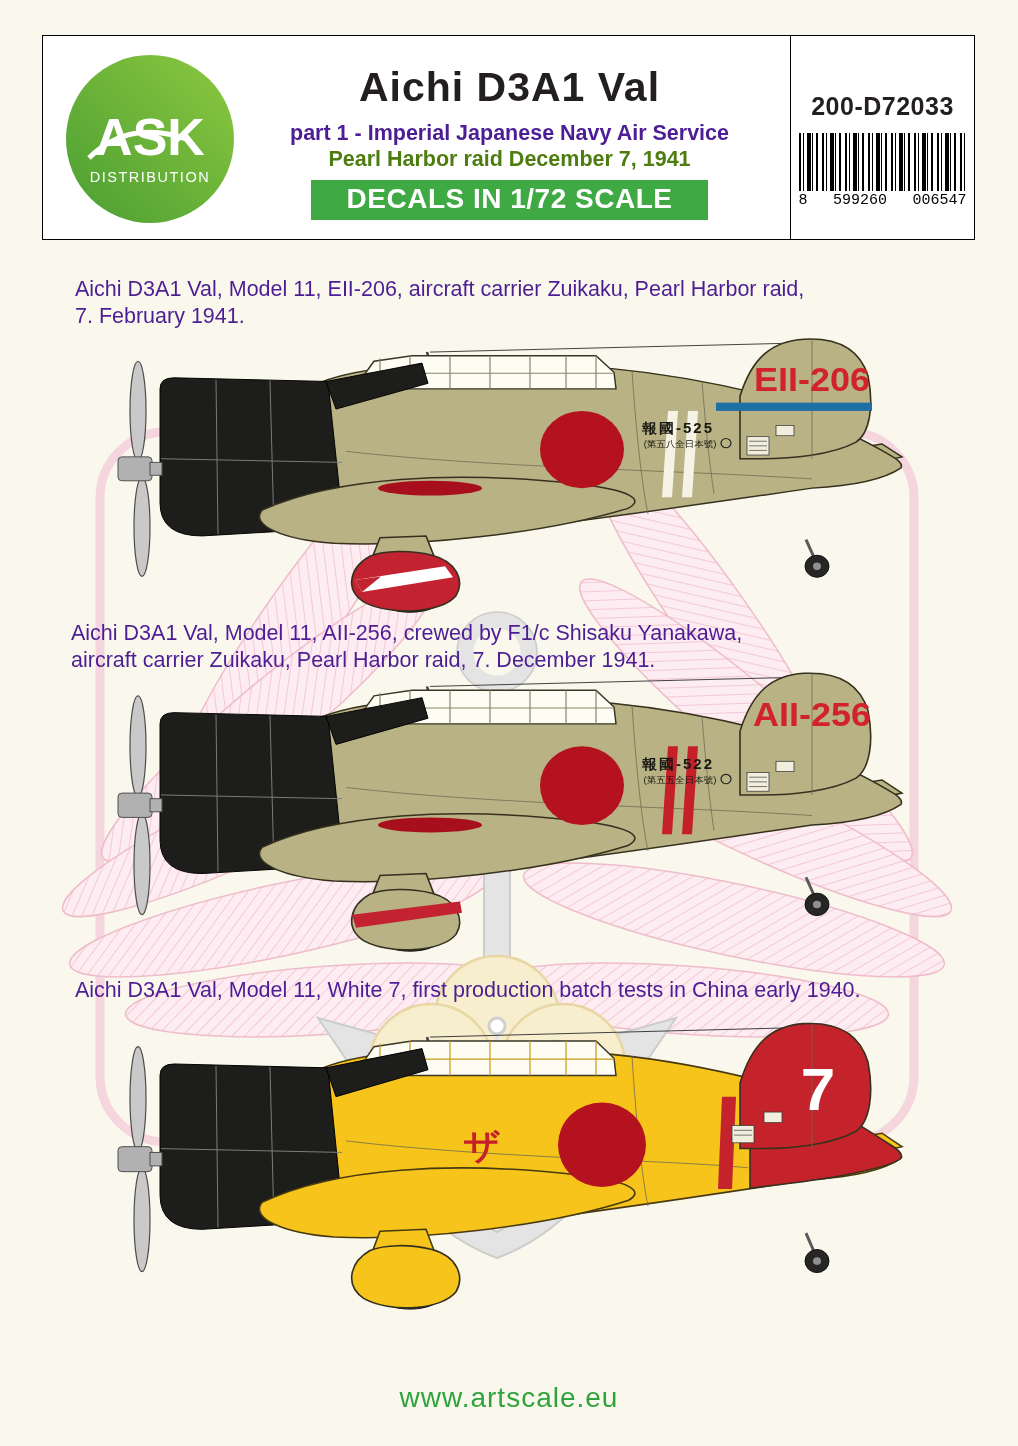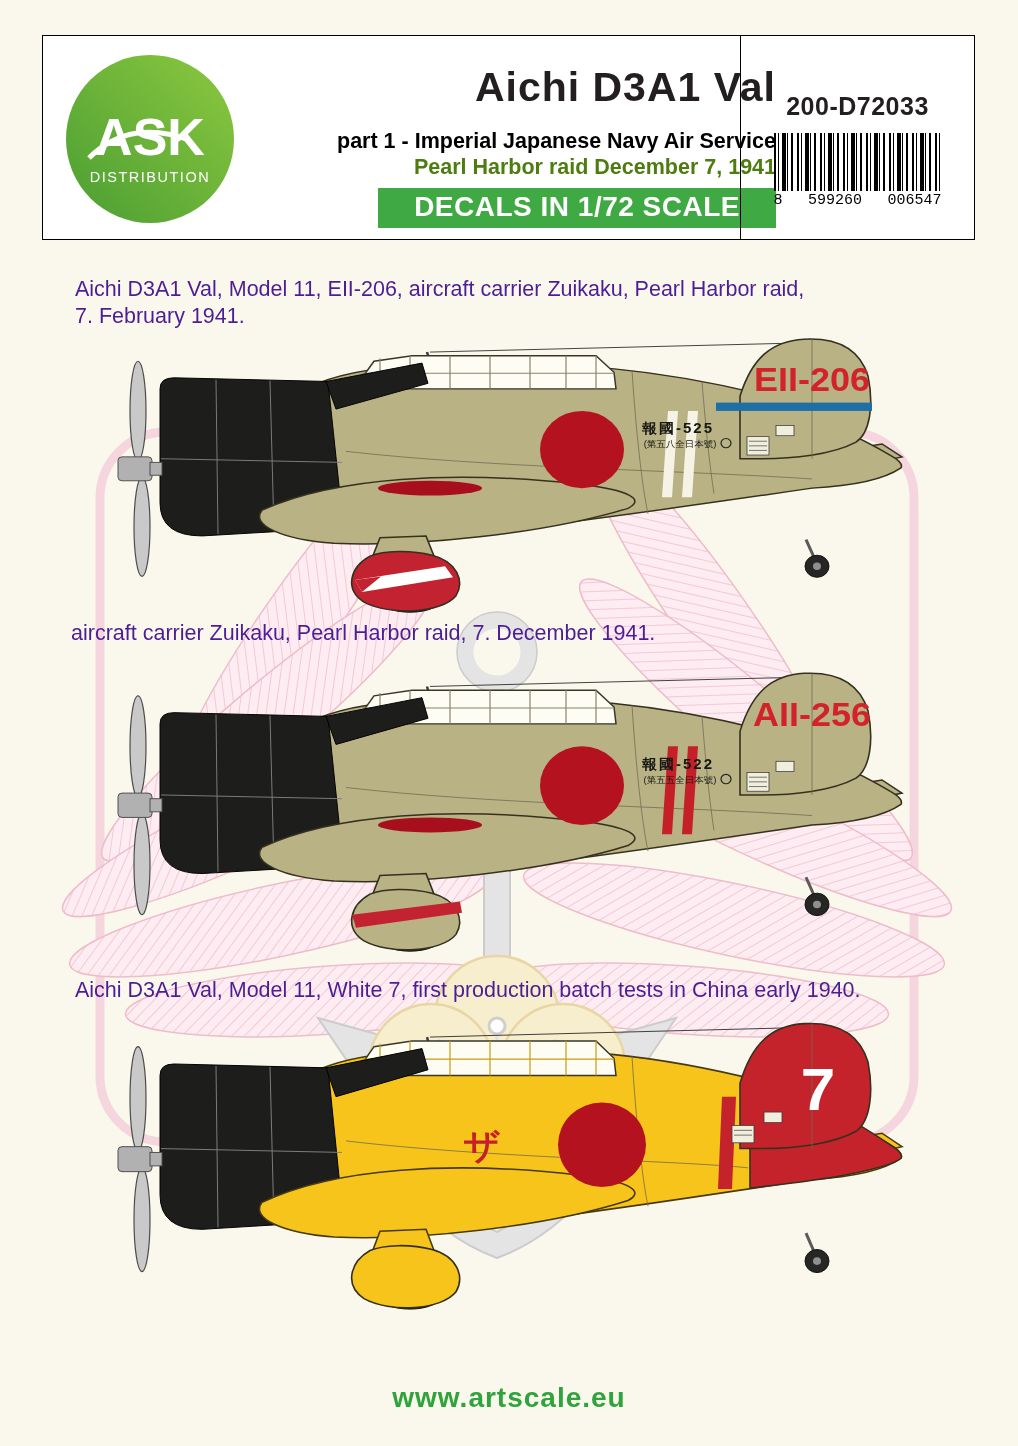--- a/index.html
+++ b/index.html
@@ -6,27 +6,27 @@
   html,body { width:1018px; height:1446px; }
   body { position:relative; background:#faf8ec; font-family:"Liberation Sans",sans-serif; overflow:hidden; }
 
   
   .watermark { position:absolute; left:0; top:0; width:1018px; height:1446px; z-index:0; }
 
   
   .header-box { position:absolute; left:42px; top:35px; width:933px; height:205px;
                 background:#ffffff; border:1.6px solid #000; z-index:2; }
   .logo-wrap { position:absolute; left:22px; top:18px; width:170px; height:170px; }
-  .title-block { position:absolute; left:200px; top:0; width:533px; height:100%; text-align:right; }
+  .title-block { position:absolute; left:200px; top:0; width:533px; height:100%; text-align:center; }
   .main-title { margin-top:28px; font-size:41px; font-weight:bold; color:#231f20; letter-spacing:1px; }
-  .sub1 { font-size:21.5px; font-weight:bold; color:#000000; margin-top:18px; }
+  .sub1 { font-size:21.5px; font-weight:bold; color:#4c1d95; margin-top:10px; }
   .sub2 { font-size:21.5px; font-weight:bold; color:#4d7c0f; margin-top:1px; }
   .banner { display:inline-block; background:#3faa44; color:#fff; font-size:28px; font-weight:bold;
             padding:3px 36px 5px; margin-top:8px; letter-spacing:0.5px; }
-  .right-col { position:absolute; right:0; top:0; width:234px; height:100%;
+  .right-col { position:absolute; right:0; top:0; width:184px; height:100%;
                border-left:1.6px solid #000; display:flex; flex-direction:column; align-items:center; }
   .product-code { margin-top:56px; font-size:25px; font-weight:bold; color:#231f20; letter-spacing:0.5px; }
   .barcode-bars { margin-top:12px; width:168px; height:58px;
       background:repeating-linear-gradient(90deg,
         #000 0 2px,#fff 2px 4px,#000 4px 5px,#fff 5px 8px,#000 8px 12px,#fff 12px 13px,
         #000 13px 14px,#fff 14px 17px,#000 17px 19px,#fff 19px 23px); }
   .barcode-digits { width:168px; display:flex; justify-content:space-between; font-size:15px;
                     color:#000; margin-top:1px; font-family:"Liberation Mono",monospace; }
 
   
@@ -77,21 +77,21 @@
             font-family:"Liberation Sans",sans-serif; }
   .kata { fill:#c5202a; font-size:36px; font-weight:bold; text-anchor:middle; }
   .insc { fill:#181812; font-size:15px; text-anchor:middle; letter-spacing:2px; font-weight:bold; }
   .insc-sub { fill:#181812; font-size:9.5px; text-anchor:middle; }
   .ring { fill:none; stroke:#222; stroke-width:1.2; }
   .stencil { fill:#f1eedd; stroke:#3a3a3a; stroke-width:0.8; }
   .stencil-line { stroke:#3a3a3a; stroke-width:0.7; }
 
   
   .footer { position:absolute; left:0; top:1382px; width:100%; text-align:center;
-            font-size:28px; font-weight:bold; color:#2fa33c; letter-spacing:1px; z-index:2; }
+            font-size:28px; font-weight:normal; color:#2fa33c; letter-spacing:1px; z-index:2; }
 </style>
 </head>
 <body>
 
 <svg class="watermark" viewBox="0 0 1018 1446">
   <defs>
     <pattern id="hatch" width="9" height="9" patternUnits="userSpaceOnUse" patternTransform="rotate(48)">
       <rect width="9" height="9" fill="#fdecf1"></rect>
       <line x1="0" y1="0" x2="0" y2="9" stroke="#f3c9d5" stroke-width="2"></line>
     </pattern>
@@ -170,20 +170,21 @@
       <span>006547</span>
     </div>
   </div>
 </div>
 
 <div class="caption caption-1">
   <div>Aichi D3A1 Val, Model 11, EII-206, aircraft carrier Zuikaku, Pearl Harbor raid,</div>
   <div>7. February 1941.</div>
 </div>
 <div class="caption caption-2">
+  <div>Aichi D3A1 Val, Model 11, AII-256, crewed by F1/c Shisaku Yanakawa,</div>
   <div>aircraft carrier Zuikaku, Pearl Harbor raid, 7. December 1941.</div>
 </div>
 <div class="caption caption-3">
   <div>Aichi D3A1 Val, Model 11, White 7, first production batch tests in China early 1940.</div>
 </div>
 
 <svg class="plane plane-1" viewBox="0 0 800 310" preserveAspectRatio="none">
   <line class="wire" x1="318" y1="24" x2="692" y2="14"></line>
   <line class="mast" x1="315" y1="24" x2="321" y2="46"></line>
   <path class="body" d="M640,146 L770,124 L790,138 L704,158 L642,156 Z"></path>

